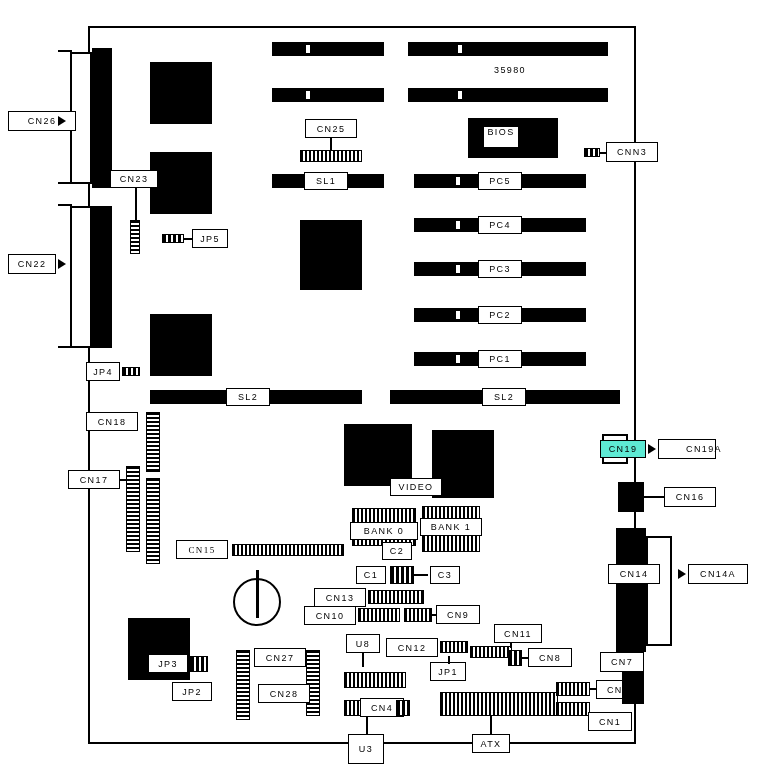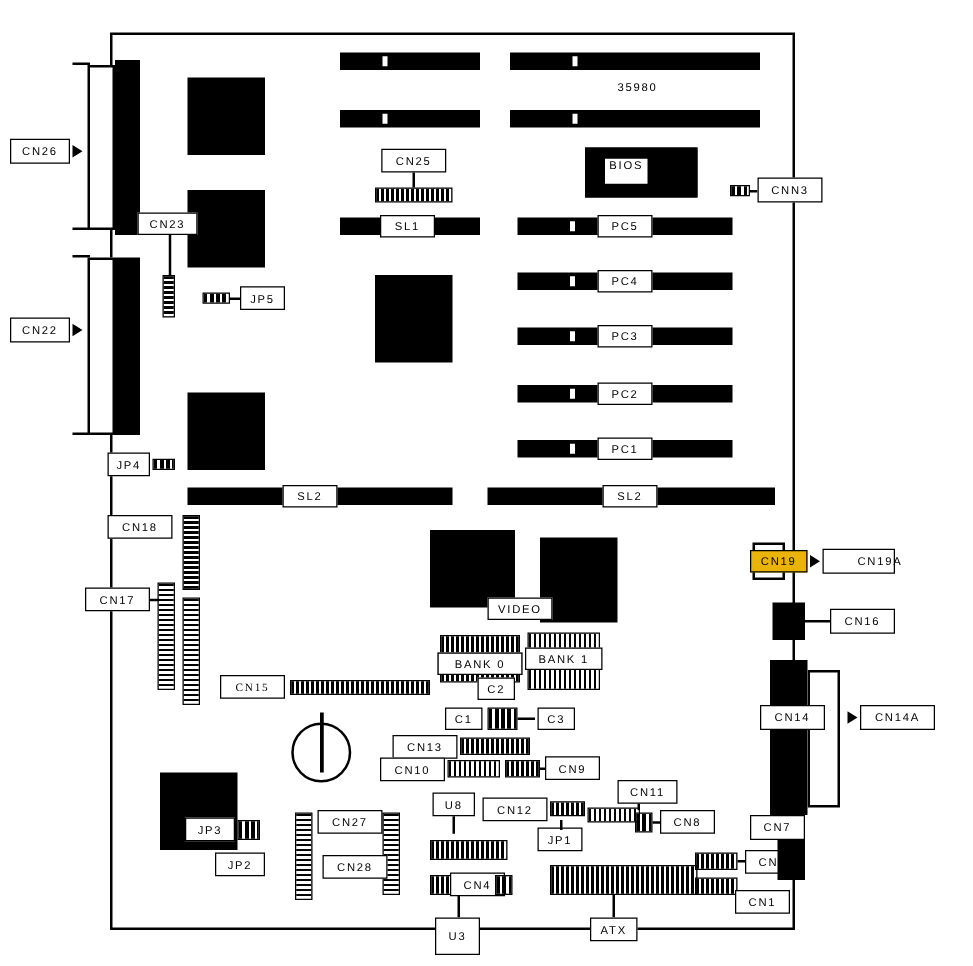--- a/index.html
+++ b/index.html
@@ -42,21 +42,21 @@
 <body>
 
 <div id="board">
 
   <div class="abs board-outline" style="left:88px;top:26px;width:548px;height:718px;"></div>
 
   <div class="abs hollow" style="left:70px;top:52px;width:22px;height:132px;"></div>
   <div class="abs blk" style="left:92px;top:48px;width:20px;height:140px;"></div>
   <div class="abs ln" style="left:58px;top:50px;width:14px;height:2px;"></div>
   <div class="abs ln" style="left:58px;top:182px;width:14px;height:2px;"></div>
-  <div class="abs lbl" style="left:8px;top:111px;width:48px;height:20px;">CN26</div>
+  <div class="abs lbl" style="left:8px;top:111px;width:68px;height:20px;">CN26</div>
   <div class="abs arw-r" style="left:58px;top:116px;"></div>
 
   <div class="abs hollow" style="left:70px;top:206px;width:22px;height:142px;"></div>
   <div class="abs blk" style="left:92px;top:206px;width:20px;height:142px;"></div>
   <div class="abs ln" style="left:58px;top:204px;width:14px;height:2px;"></div>
   <div class="abs ln" style="left:58px;top:346px;width:14px;height:2px;"></div>
   <div class="abs lbl" style="left:8px;top:254px;width:48px;height:20px;">CN22</div>
   <div class="abs arw-r" style="left:58px;top:259px;"></div>
 
   <div class="abs chip" style="left:150px;top:62px;width:62px;height:62px;"></div>
@@ -223,21 +223,21 @@
 
   <div class="abs pins-h" style="left:556px;top:682px;width:34px;height:14px;"></div>
   <div class="abs ln" style="left:590px;top:688px;width:6px;height:2px;"></div>
   <div class="abs lbl" style="left:596px;top:680px;width:44px;height:19px;">CN3</div>
 
   <div class="abs pins-h" style="left:556px;top:702px;width:34px;height:14px;"></div>
   <div class="abs ln" style="left:590px;top:712px;width:6px;height:2px;"></div>
   <div class="abs lbl" style="left:588px;top:712px;width:44px;height:19px;">CN1</div>
 
   <div class="abs hollow" style="left:602px;top:434px;width:26px;height:30px;"></div>
-  <div class="abs plain" style="left:600px;top:440px;width:46px;height:18px;background:#eab308;border:1.5px solid #000;">CN19</div>
+  <div class="abs plain" style="left:600px;top:440px;width:46px;height:18px;background:#5eead4;border:1.5px solid #000;">CN19</div>
   <div class="abs arw-r" style="left:648px;top:444px;"></div>
   <div class="abs lbl" style="left:658px;top:439px;width:58px;height:20px;padding-left:34px;">CN19A</div>
 
   <div class="abs blk" style="left:618px;top:482px;width:26px;height:30px;"></div>
   <div class="abs ln" style="left:644px;top:496px;width:20px;height:2px;"></div>
   <div class="abs lbl" style="left:664px;top:487px;width:52px;height:20px;">CN16</div>
 
   <div class="abs blk" style="left:616px;top:528px;width:30px;height:124px;"></div>
   <div class="abs hollow" style="left:646px;top:536px;width:26px;height:110px;"></div>
   <div class="abs plain" style="left:608px;top:564px;width:52px;height:20px;background:#fff;border:1.5px solid #000;">CN14</div>

